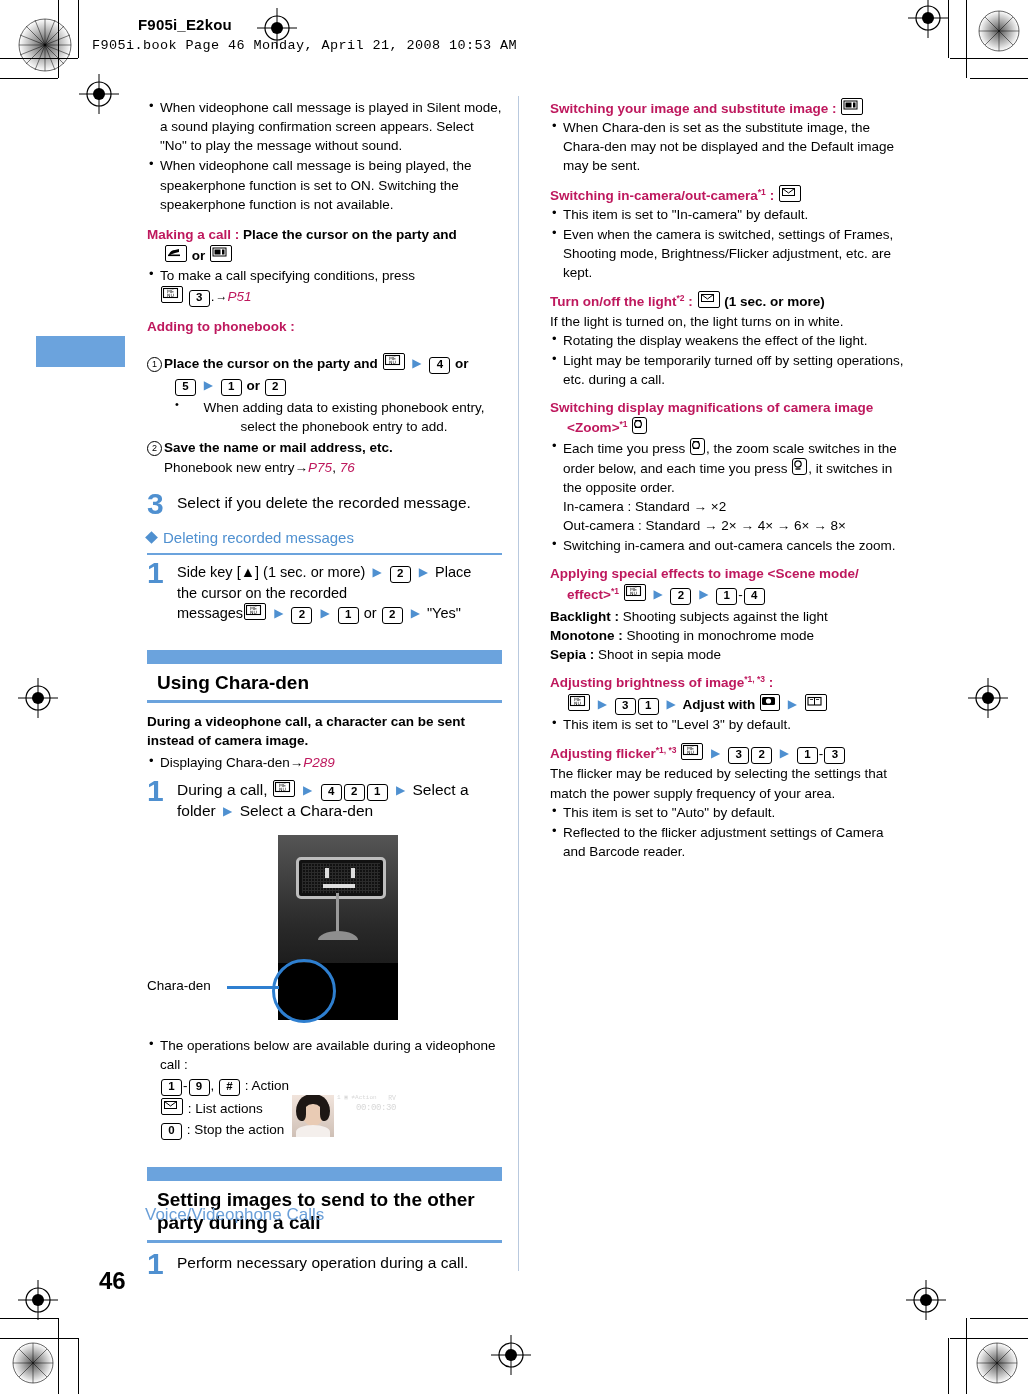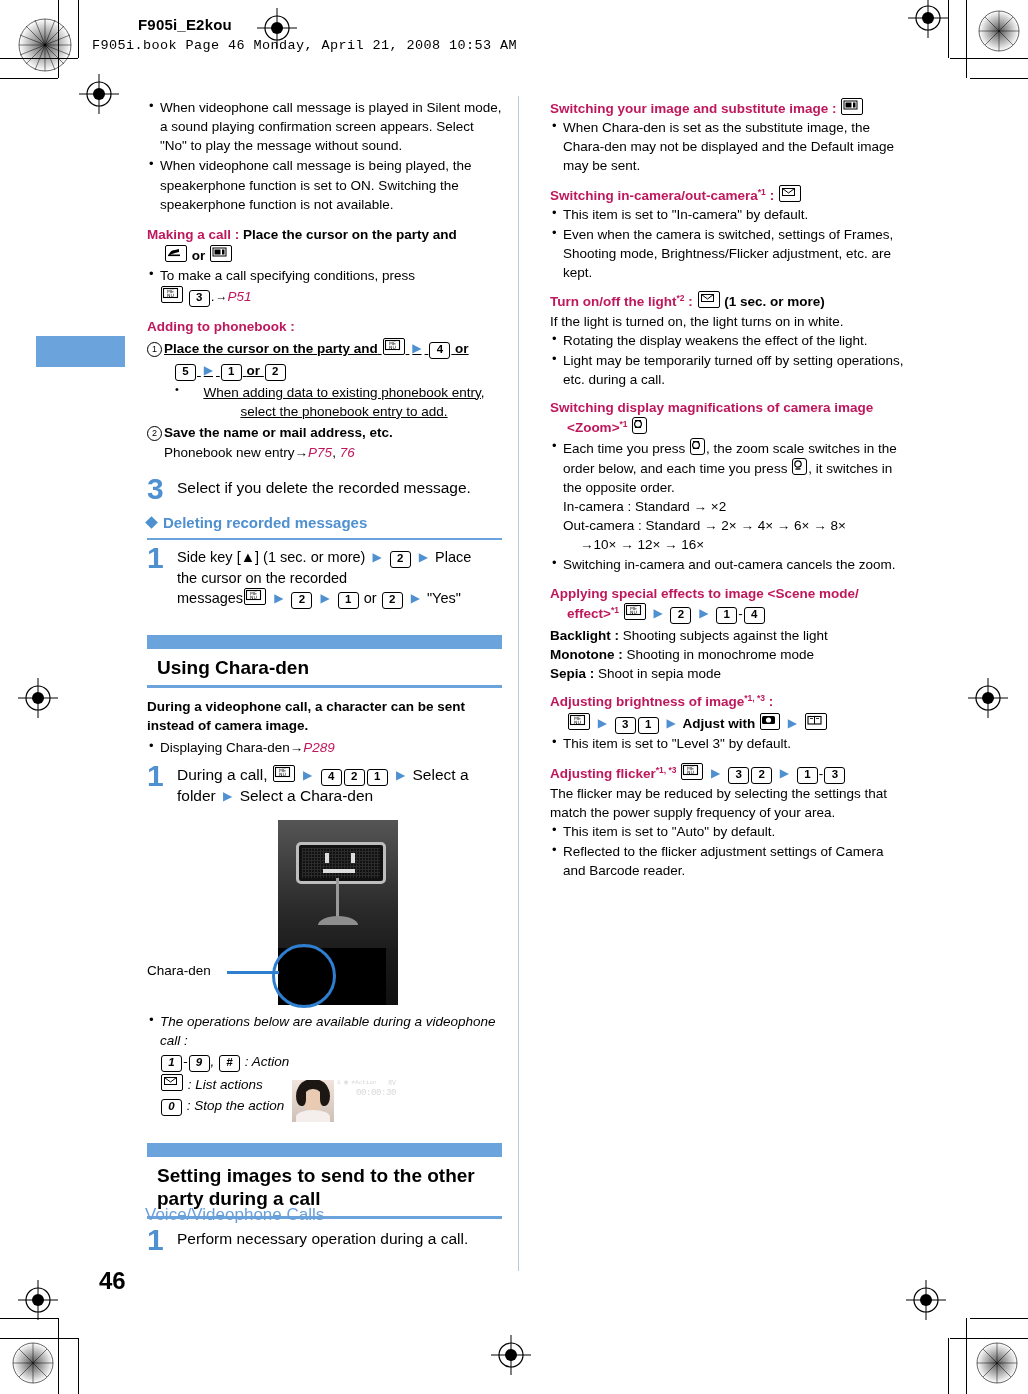--- a/index.html
+++ b/index.html
@@ -45,21 +45,21 @@
         font-size:15.5px;line-height:1.3;}
   .step .num{position:absolute;left:0;top:-4px;color:#4f90d0;font-weight:bold;
              font-size:30px;line-height:1;font-family:"Liberation Sans",sans-serif;}
 
   
   .cnum{display:inline-block;width:13px;height:13px;border:1px solid #000;border-radius:50%;
         font-size:9px;line-height:13px;text-align:center;vertical-align:1px;margin-right:2px;
         font-weight:normal;}
 
   
-  .dia{color:#4f90d0;font-weight:bold;font-size:15px;margin-top:14px;}
+  .dia{color:#4f90d0;font-weight:normal;font-size:15px;margin-top:14px;}
   .dia .d{display:inline-block;width:9px;height:9px;background:#4f90d0;
           transform:rotate(45deg);margin-right:7px;vertical-align:1px;}
   .rule-blue{height:2px;background:#6ba3dd;margin-top:4px;}
 
   
   .band{height:14px;background:#6ba3dd;margin-top:26px;}
   .sect-title{font-size:19px;font-weight:bold;padding:8px 0 6px 10px;line-height:1.18;}
   .sect-rule{height:3px;background:#6ba3dd;}
 
   
@@ -73,21 +73,21 @@
   .keyimg svg{position:absolute;left:0;top:0;}
   .arw{color:#4f90d0;font-size:12px;vertical-align:1px;margin:0 3px;}
   .sup{font-size:8.5px;vertical-align:5px;}
 
   
   .fig{position:relative;width:355px;height:185px;margin-top:14px;}
   .phonescreen{position:absolute;left:131px;top:0;width:120px;height:185px;
                background:linear-gradient(#4a4a4a,#202020 55%,#101010);}
   .ps-top{position:absolute;left:0;top:0;width:120px;height:128px;
           background:linear-gradient(#555,#2a2a2a 70%,#1d1d1d);}
-  .ps-bottom{position:absolute;left:0;top:128px;width:108px;height:57px;background:#000;}
+  .ps-bottom{position:absolute;left:0;top:128px;width:120px;height:57px;background:#000;}
   .charadev{position:absolute;left:18px;top:22px;width:84px;height:36px;
             background:#111;border:3px solid #bdbdbd;border-radius:5px;}
   .dotgrid{position:absolute;left:3px;top:3px;right:3px;bottom:3px;
      background-image:repeating-linear-gradient(to right,#2b2b2b 0 1px,transparent 1px 3px),
                       repeating-linear-gradient(to bottom,#2b2b2b 0 1px,transparent 1px 3px);}
   .eye{position:absolute;width:4px;height:10px;background:#dedede;}
   .mouth{position:absolute;width:32px;height:4px;background:#dedede;}
   .stand{position:absolute;left:58px;top:58px;width:3px;height:40px;background:#9a9a9a;}
   .base{position:absolute;left:40px;top:96px;width:40px;height:9px;background:#8e8e8e;
         border-radius:50%/100% 100% 0 0;}
@@ -307,21 +307,21 @@
               </svg>
           </span>
           <span class="key sq">3</span><span>.</span><span class="arw" style="color:#000;margin:0 0 0 1px;">→</span><span class="red">P51</span>
         </div>
       </li>
     </ul>
   </div>
 
   <div style="margin-top:10px;">
     <div class="blue">Adding to phonebook :</div>
-    <div style="margin-top:1px;text-decoration:underline;">
+    <div style="margin-top:16px;">
       <span class="cnum">1</span><span class="bold">Place the cursor on the party and</span>
       <span class="keyimg">
         <svg width="17" height="12">
             <rect x="1.5" y="1.5" width="14" height="9" fill="none" stroke="#000" stroke-width="1.1"></rect>
             <text x="8.5" y="6" font-size="4.6" text-anchor="middle" font-family="DejaVu Sans" fill="#000">ME</text>
             <text x="8.5" y="10" font-size="4.6" text-anchor="middle" font-family="DejaVu Sans" fill="#000">NU</text>
           </svg>
       </span>
       <span class="arw">▶</span>
       <span class="key sq">4</span>
@@ -435,21 +435,21 @@
           <div class="sbrv">RV</div>
           <div class="sb2">00:00:30</div>
         </div>
       </div>
     </div>
     <div class="circ" style="left:125px;"></div>
     <div class="leadline" style="left:80px;"></div>
     <div class="figlabel" style="left:0px;">Chara-den</div>
   </div>
 
-  <ul class="b" style="margin-top:7px;font-style:italic;">
+  <ul class="b" style="margin-top:16px;">
     <li>
       <span>The operations below are available during a videophone call :</span>
       <div style="margin-top:2px;">
         <span class="key sq">1</span><span>-</span><span class="key sq">9</span>,
         <span class="key sq">#</span>
         <span>: Action</span>
       </div>
       <div style="margin-top:2px;">
         <span class="keyimg"><svg width="17" height="12">
               <rect x="2.5" y="2.5" width="12" height="7" fill="none" stroke="#000" stroke-width="1"></rect>
@@ -533,21 +533,20 @@
         <span class="keyimg" style="width:13px;border-radius:3px;"><svg width="10" height="12">
               <circle cx="5" cy="6" r="3.4" fill="none" stroke="#000" stroke-width="1.2"></circle>
               <path d="M2 2.5 h6 M2 9.5 h6" stroke="#000" stroke-width="1.2"></path>
             </svg></span><span>, the zoom scale switches in the order below, and each time you press</span>
         <span class="keyimg" style="width:13px;border-radius:3px;"><svg width="10" height="12">
               <circle cx="5" cy="5" r="3.2" fill="none" stroke="#000" stroke-width="1.2"></circle>
               <path d="M2.5 10 h5" stroke="#000" stroke-width="1.4"></path>
             </svg></span><span>, it switches in the opposite order.</span>
         <div>In-camera : Standard → ×2</div>
         <div>Out-camera : Standard → 2×  → 4×  → 6×  → 8×</div>
-        <div class="indent">→10×  → 12×  → 16×</div>
       </li>
       <li><span>Switching in-camera and out-camera cancels the zoom.</span></li>
     </ul>
   </div>
 
   <div style="margin-top:9px;">
     <div class="blue">Applying special effects to image &lt;Scene mode/</div>
     <div class="indent">
       <span class="blue">effect&gt;</span><span class="blue sup">*1</span>
       <span class="keyimg"><svg width="17" height="12">

